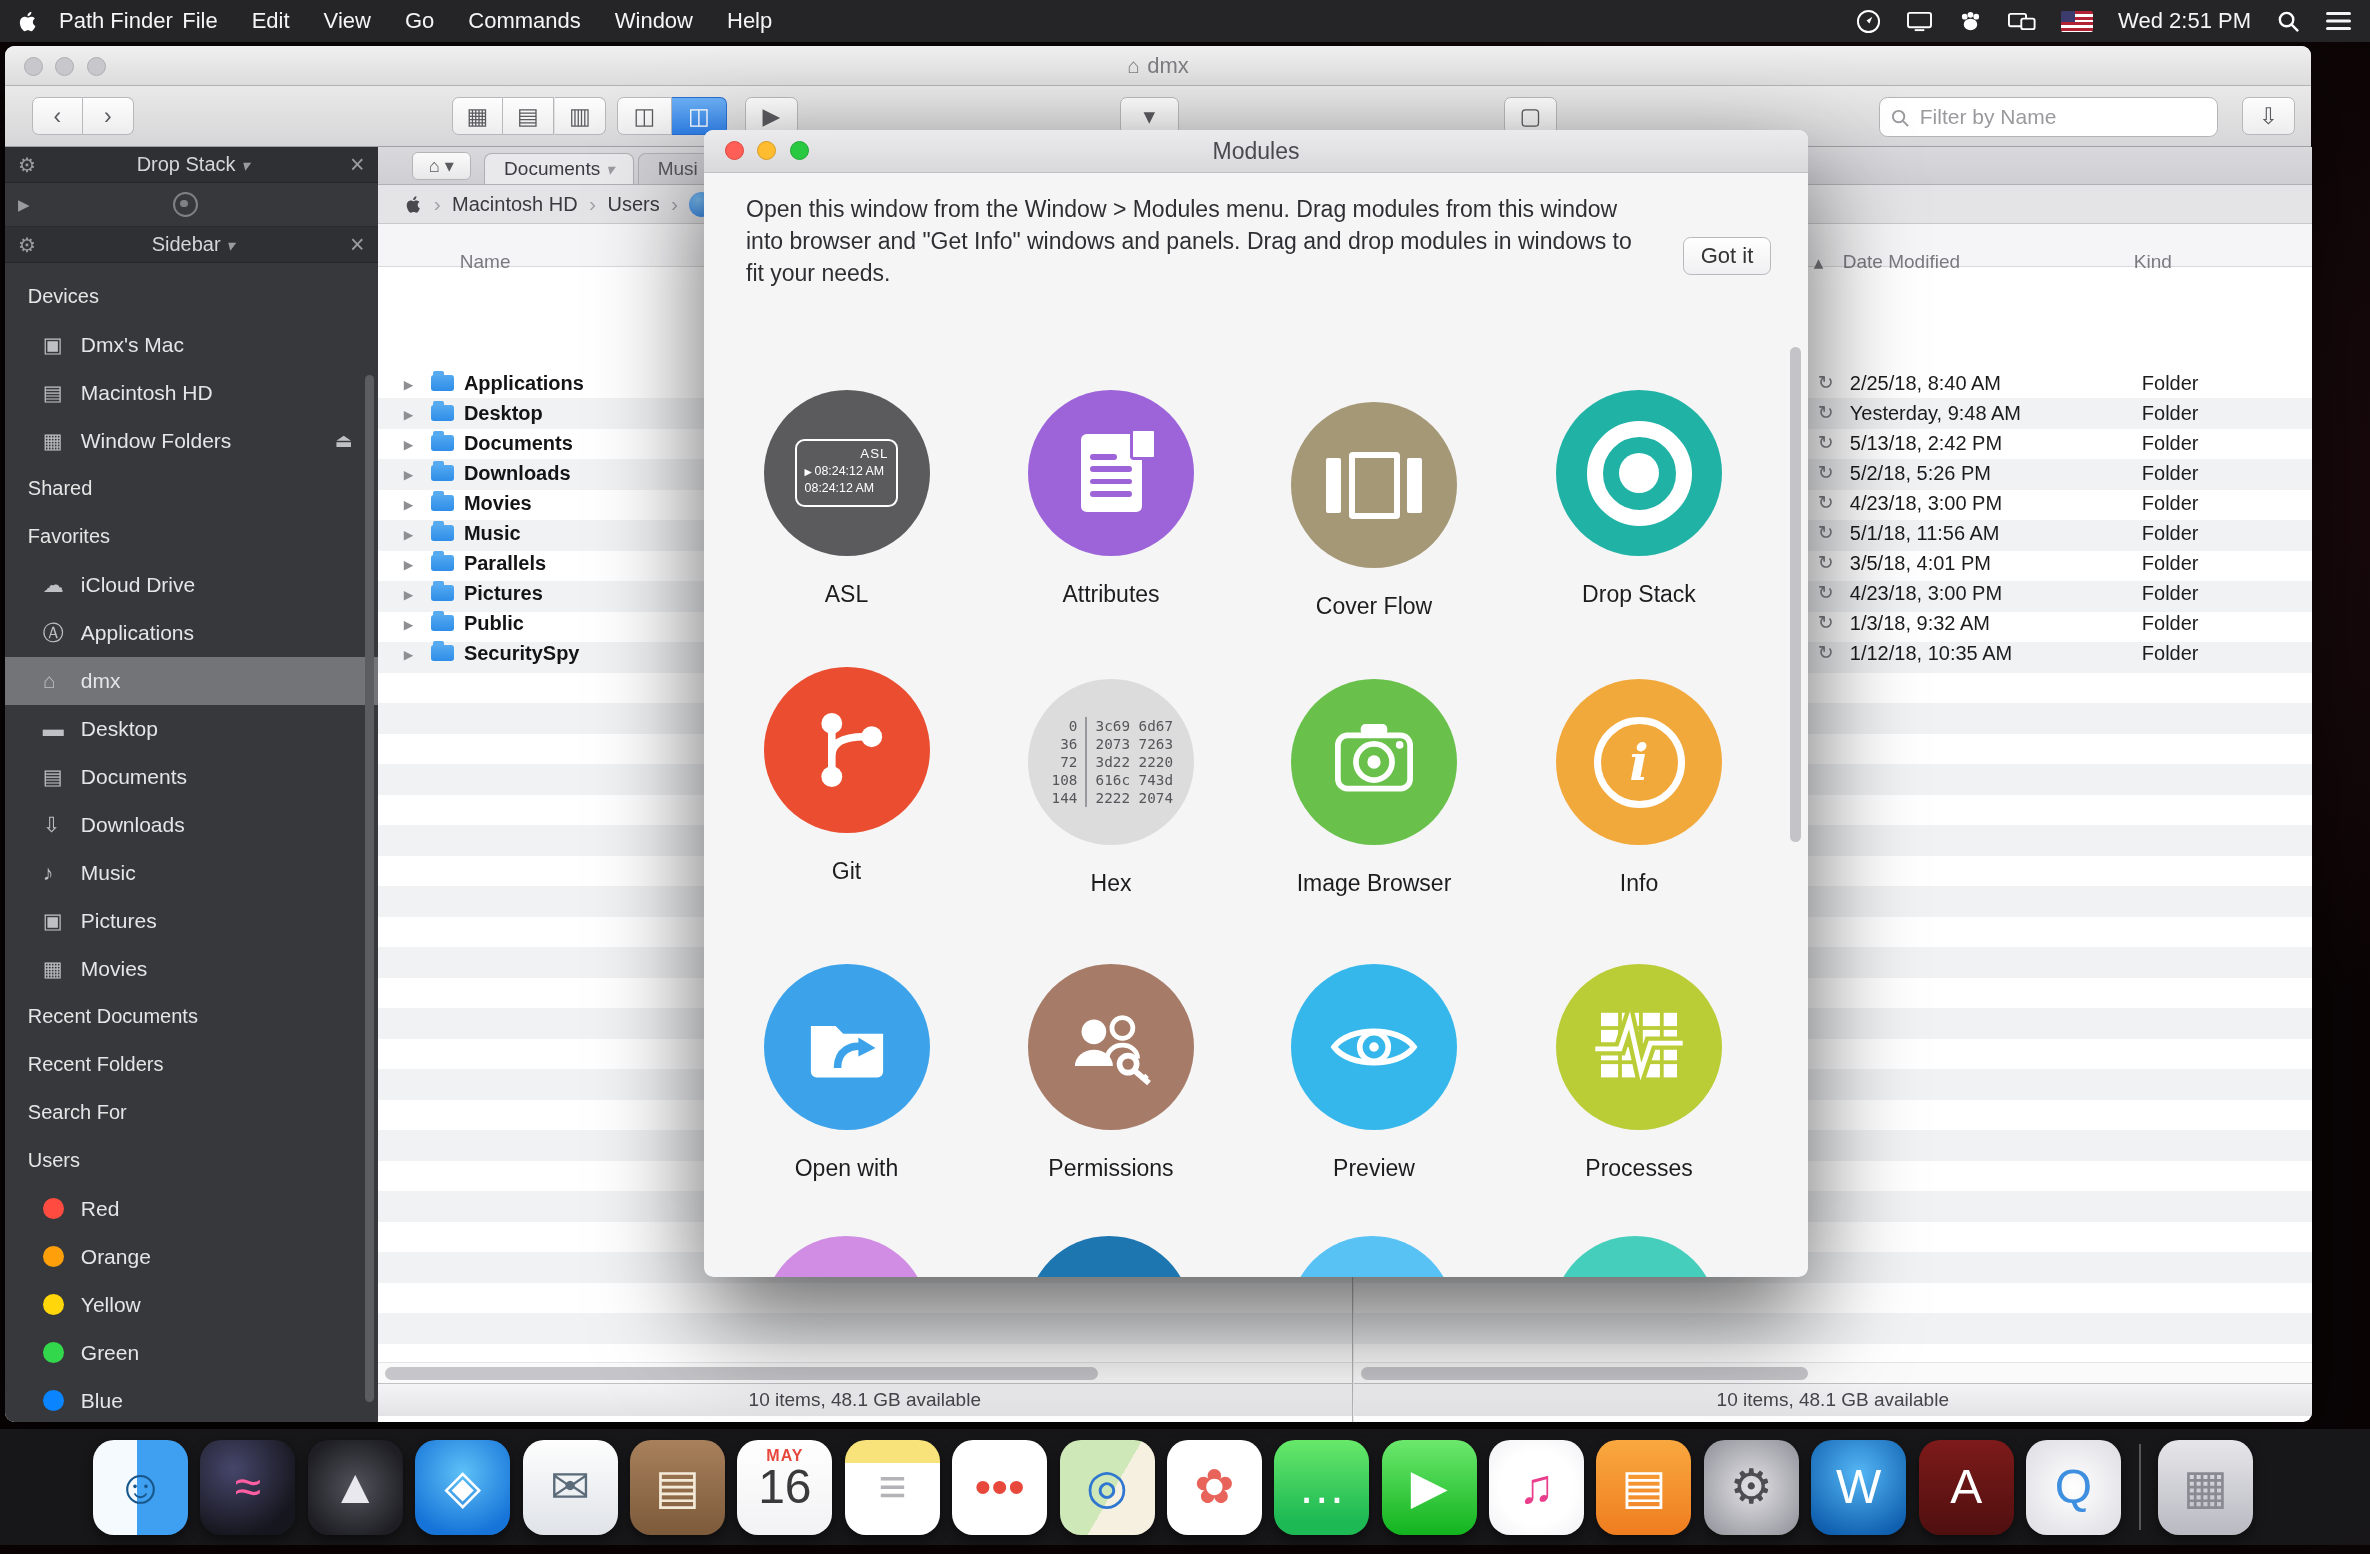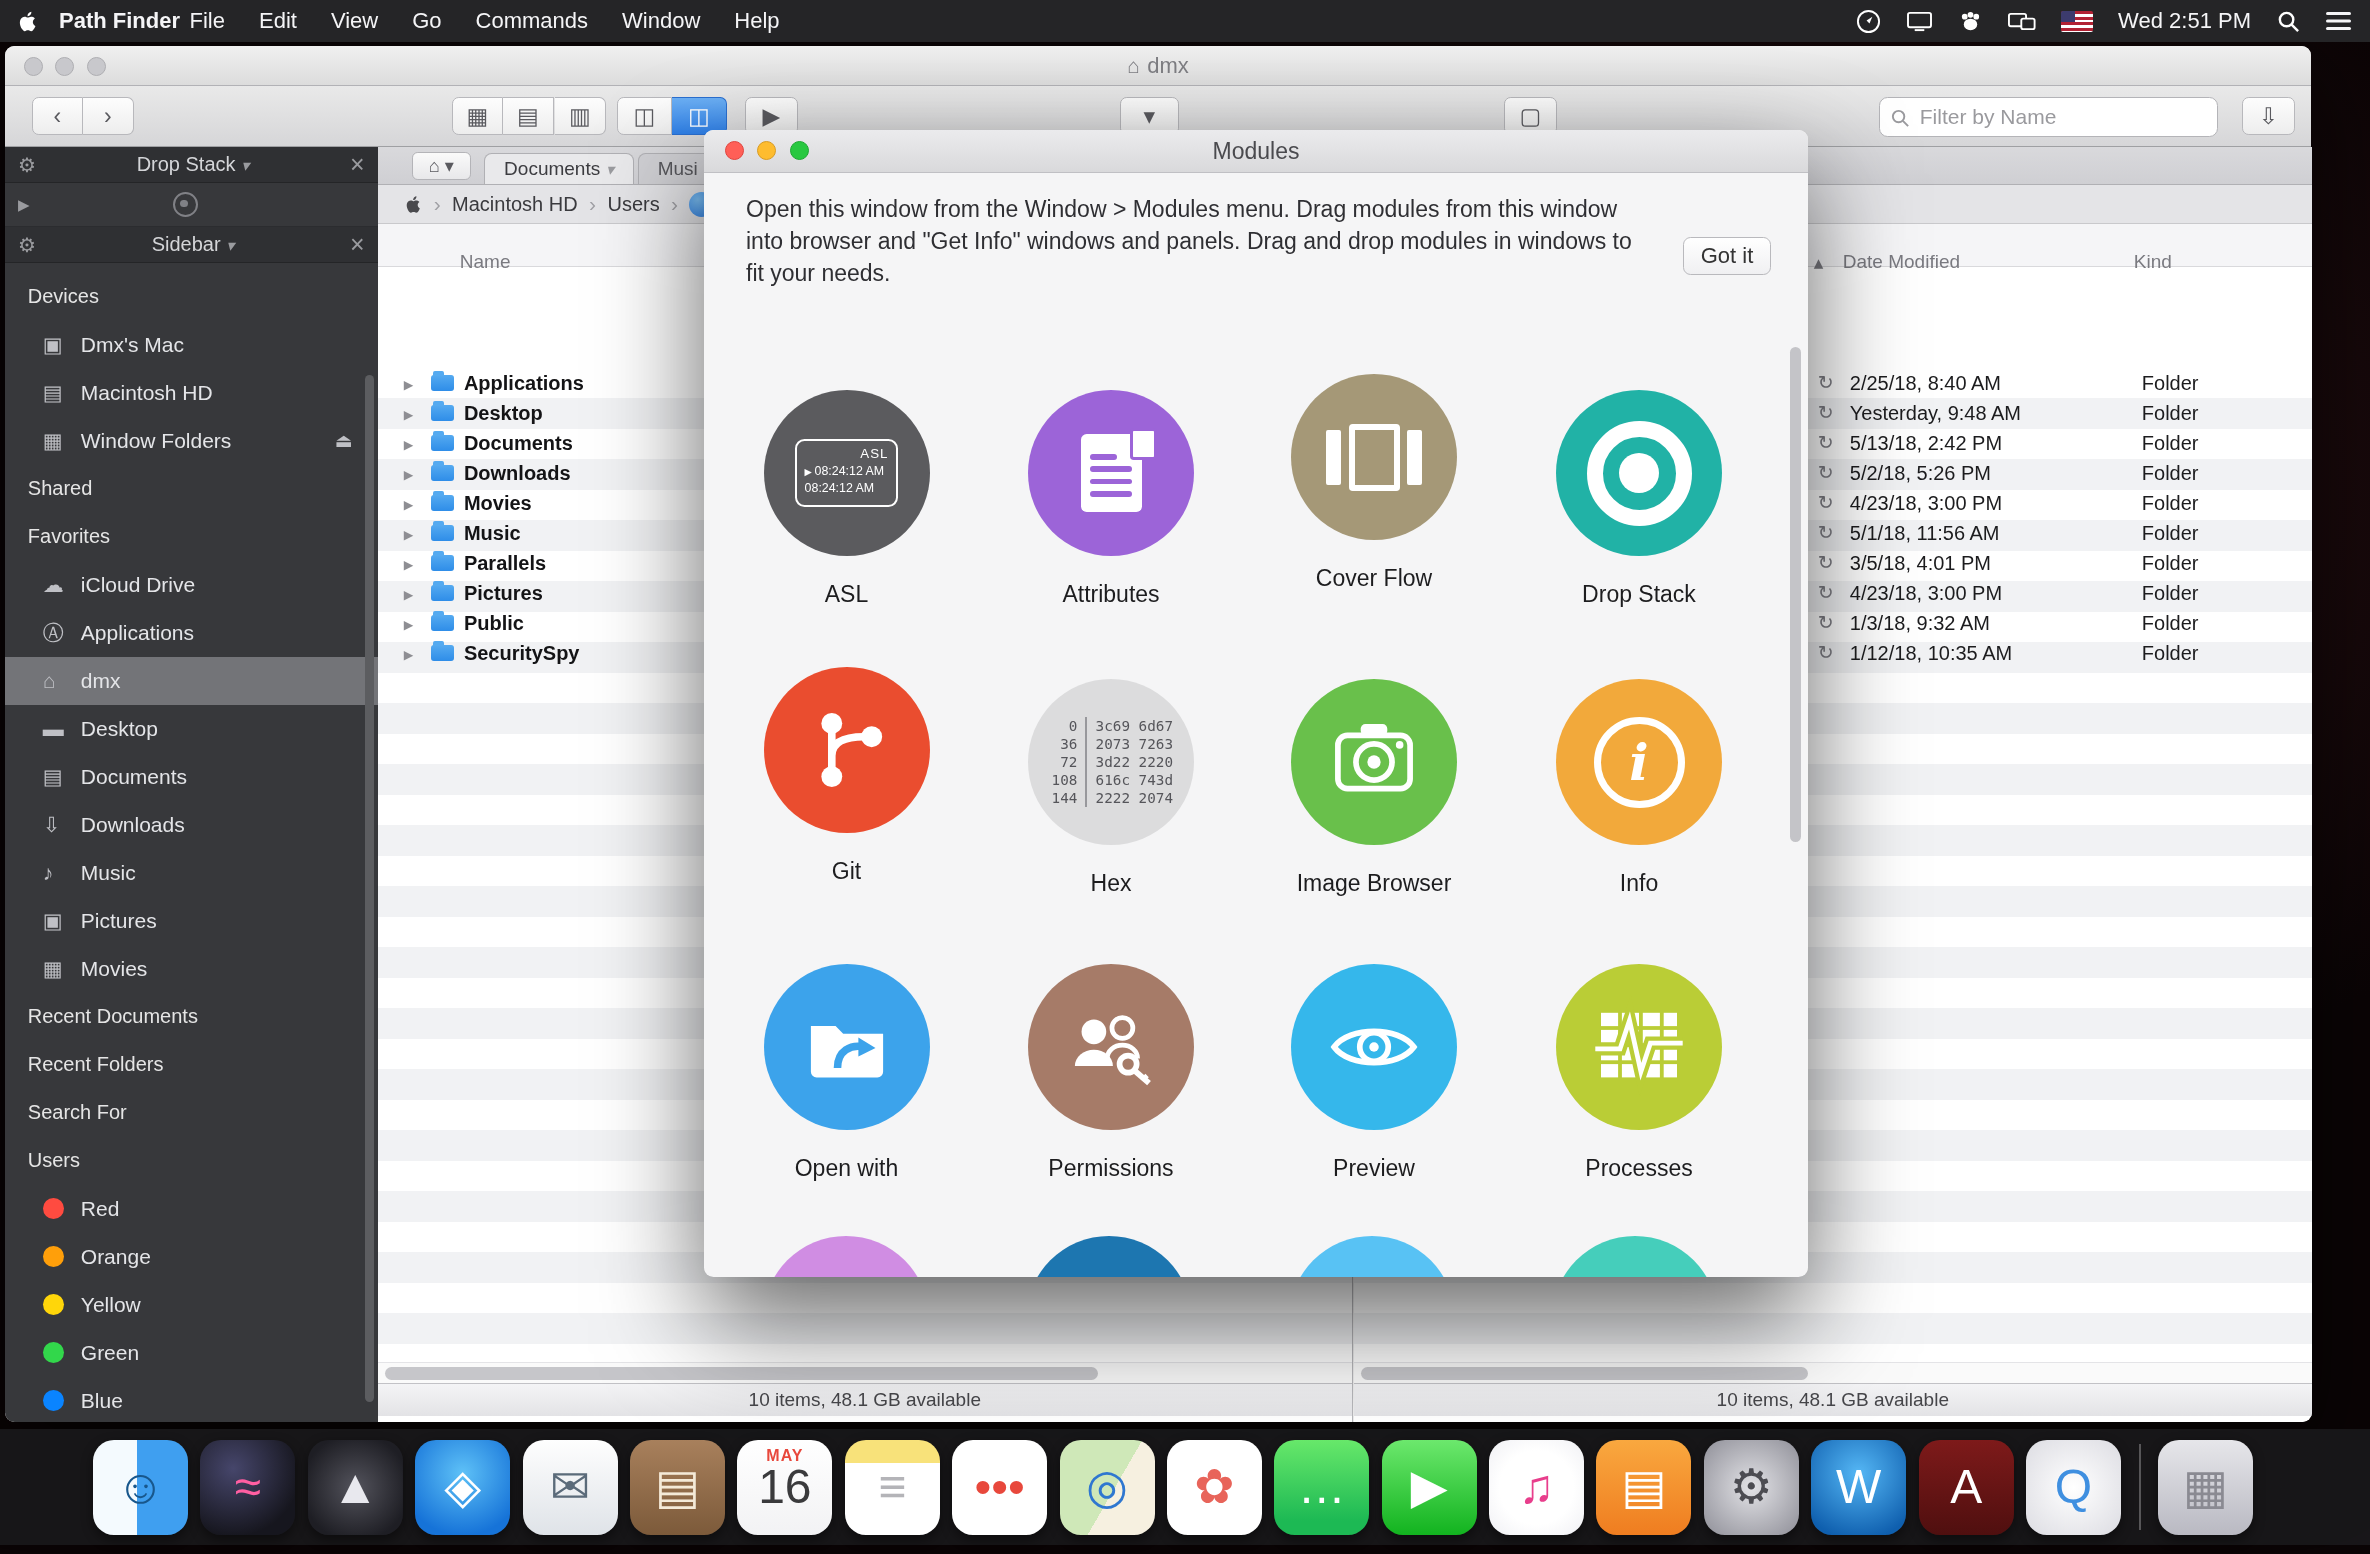--- a/index.html
+++ b/index.html
@@ -1,21 +1,21 @@
 <!DOCTYPE html>
 <html style="font-size:15px"><head>
 <meta charset="utf-8">
 <style>
   *{margin:0;padding:0;box-sizing:border-box}
   html,body{width:2370px;height:1554px;overflow:hidden;background:#000;font-family:"Liberation Sans",sans-serif}
   #screen{position:relative;width:2370px;height:1554px;background:radial-gradient(1332px 856px at 76% 32%,#2a0f12,#0a0405 72%)}
 
   
   #menubar{position:absolute;top:0;left:0;right:0;height:42px;background:#252527;display:flex;align-items:center;padding:0 19px;color:#f5f5f7;font-size:22px;z-index:40}
-  #menubar .appname{font-weight:700;margin:0 9.5px 0 21px}
+  #menubar .appname{font-weight:400;margin:0 9.5px 0 21px}
   #menubar .menu{margin-right:34px;cursor:default}
   .mright{margin-left:auto;display:flex;align-items:center;gap:25px}
   .flag{width:32px;height:21px;position:relative;background:repeating-linear-gradient(#b22234 0 2.9px,#fff 2.9px 5.7px);border-radius:1.9px;overflow:hidden}
   .flag::before{content:"";position:absolute;left:0;top:0;width:14.3px;height:11.4px;background:#3c3b6e}
   .clock{font-size:22px;white-space:nowrap}
   .hamb{width:25px;height:2.9px;background:#f5f5f7;border-radius:1.9px;box-shadow:0 7.6px 0 #f5f5f7,0 15px 0 #f5f5f7;margin-top:-15px}
   .mi-svg{display:block}
 
   
   #pf-window{position:absolute;left:4.8px;top:46px;width:2306px;height:1376px;background:#ececec;border-radius:9.5px;box-shadow:0 28.5px 86px rgba(0,0,0,.65);z-index:1}
@@ -490,21 +490,21 @@
         <div class="attr-doc">
             <i></i>
             <i></i>
             <i></i>
             <i></i>
             <span class="attr-page"></span>
           </div>
       </div>
       <div class="mlabel">Attributes</div>
     </div>
-    <div class="mtile" style="left:538px;top:244px">
+    <div class="mtile" style="left:538px;top:272px">
       <div class="circ" style="background: rgb(165, 152, 119);">
         <div class="cf">
             <span class="side"></span>
             <span class="mid"></span>
             <span class="side"></span>
           </div>
       </div>
       <div class="mlabel">Cover Flow</div>
     </div>
     <div class="mtile" style="left:803px;top:260px">

